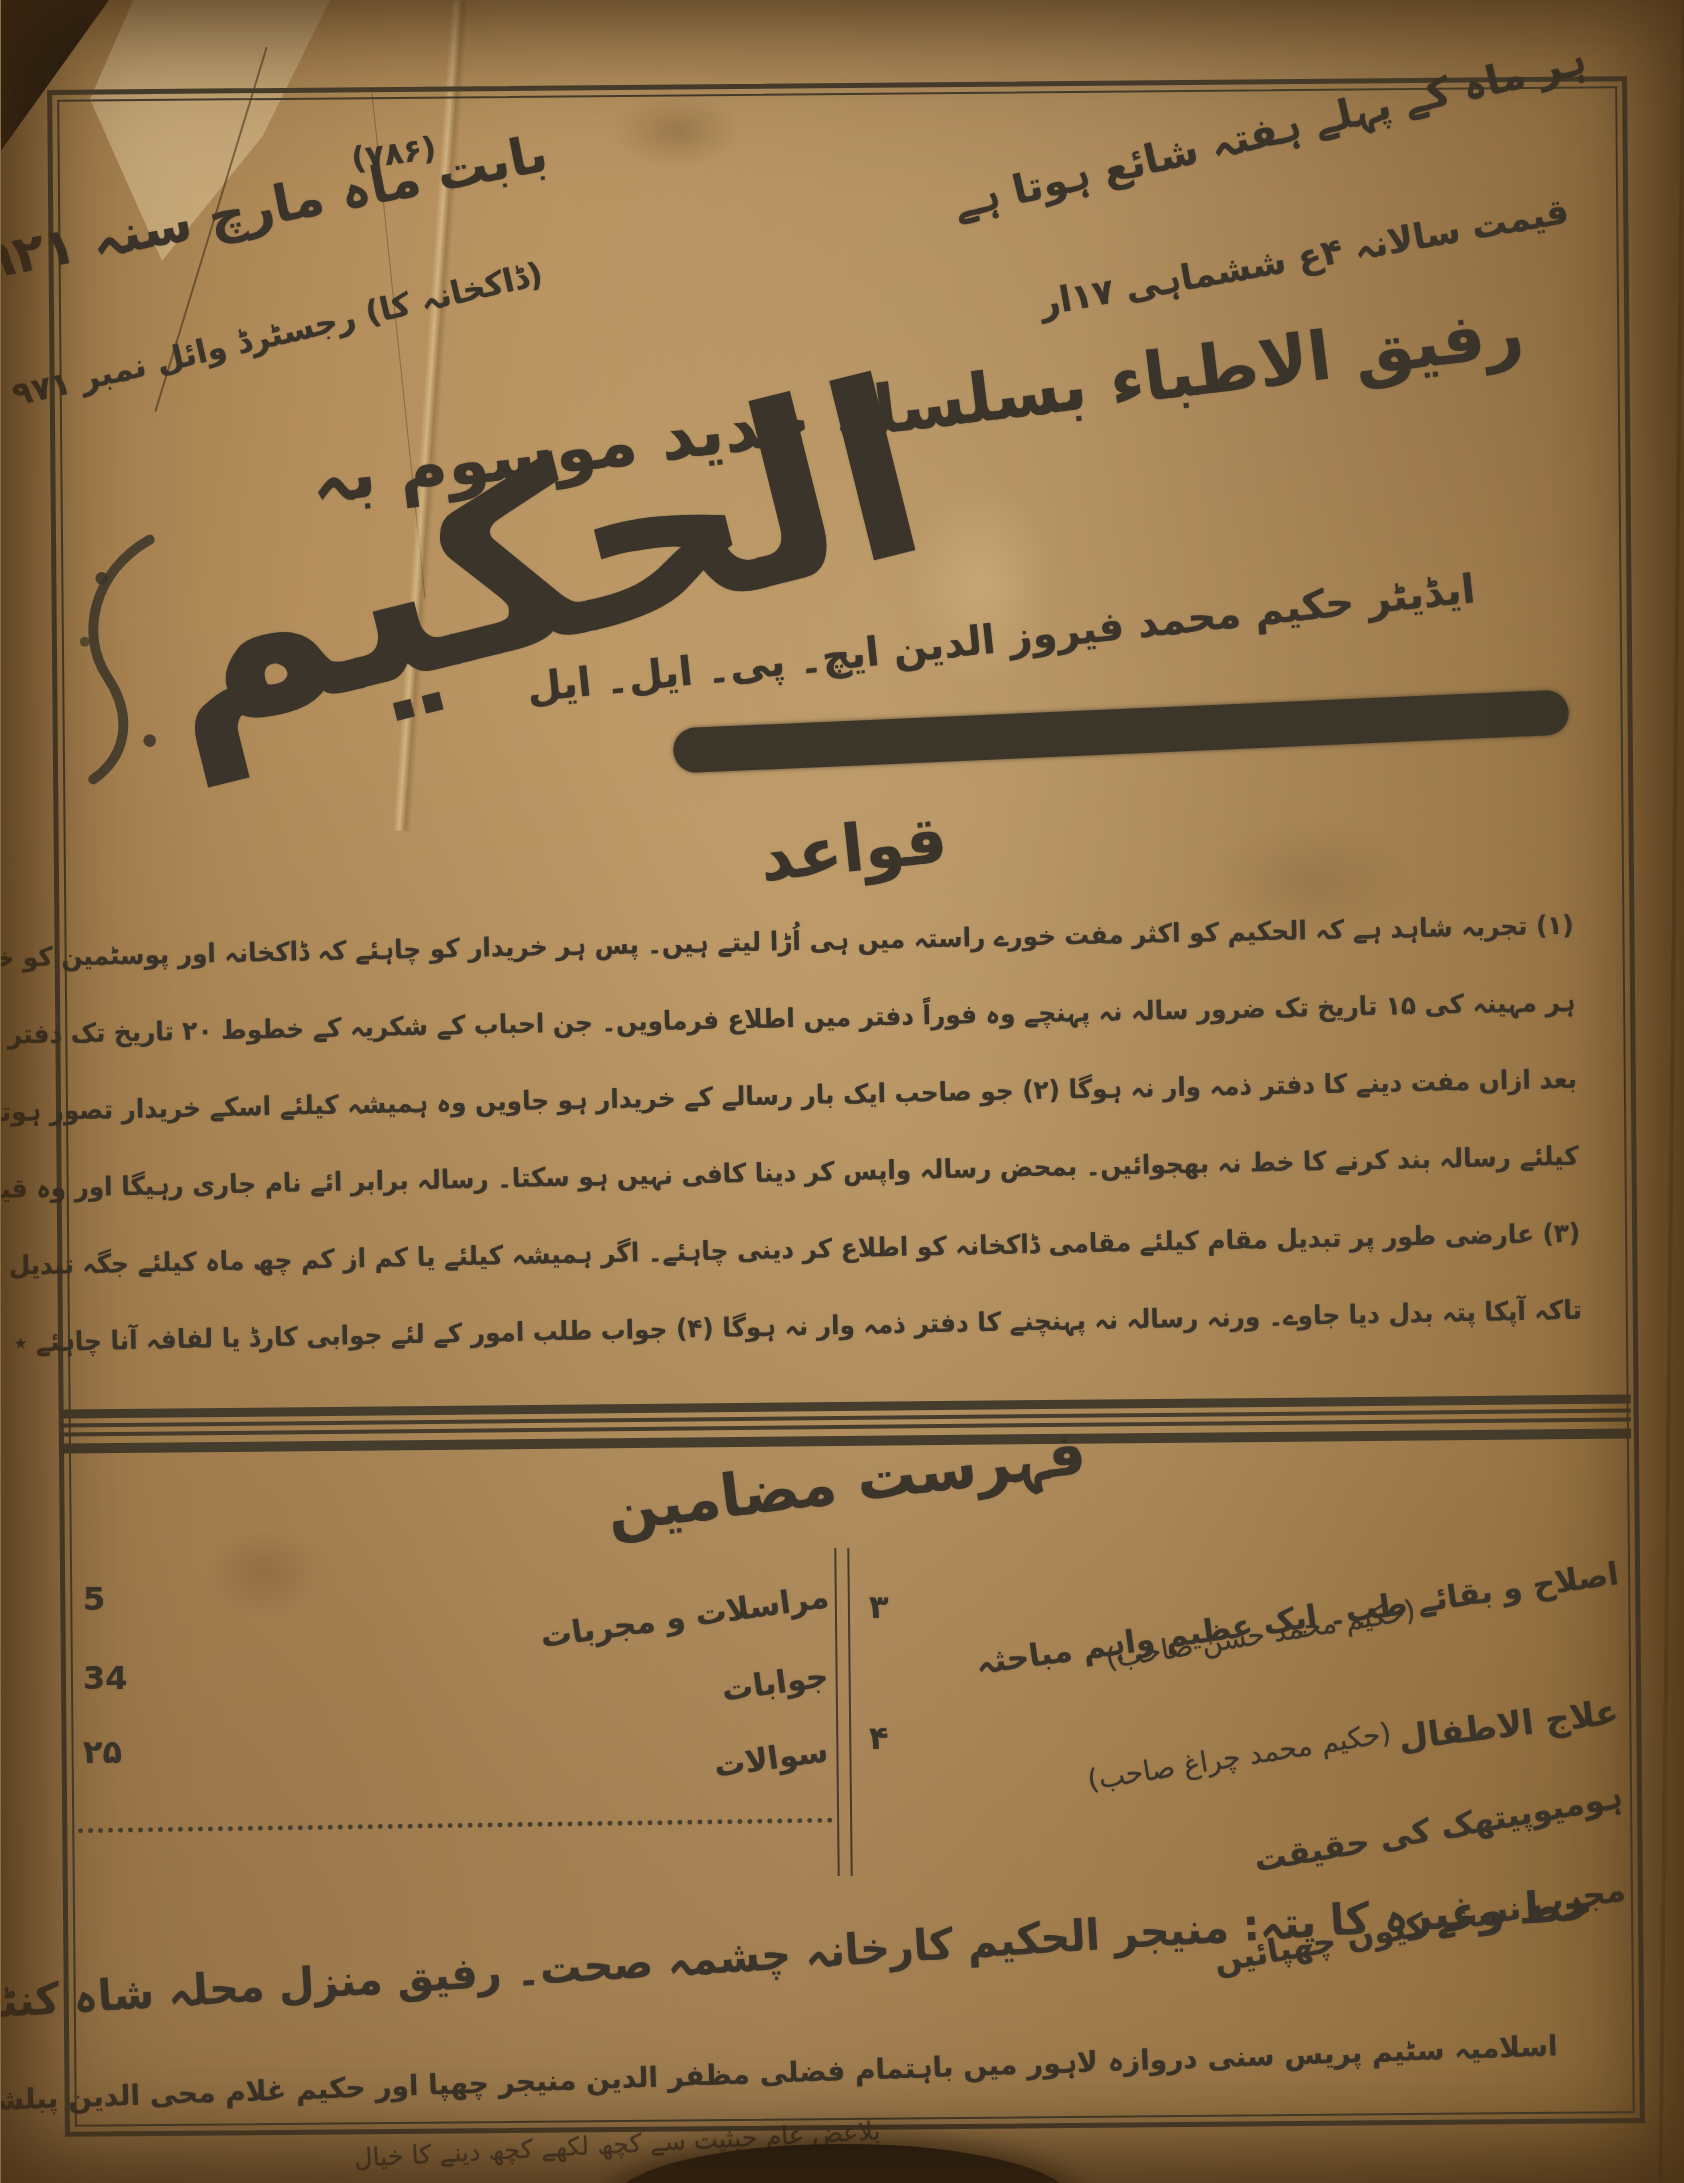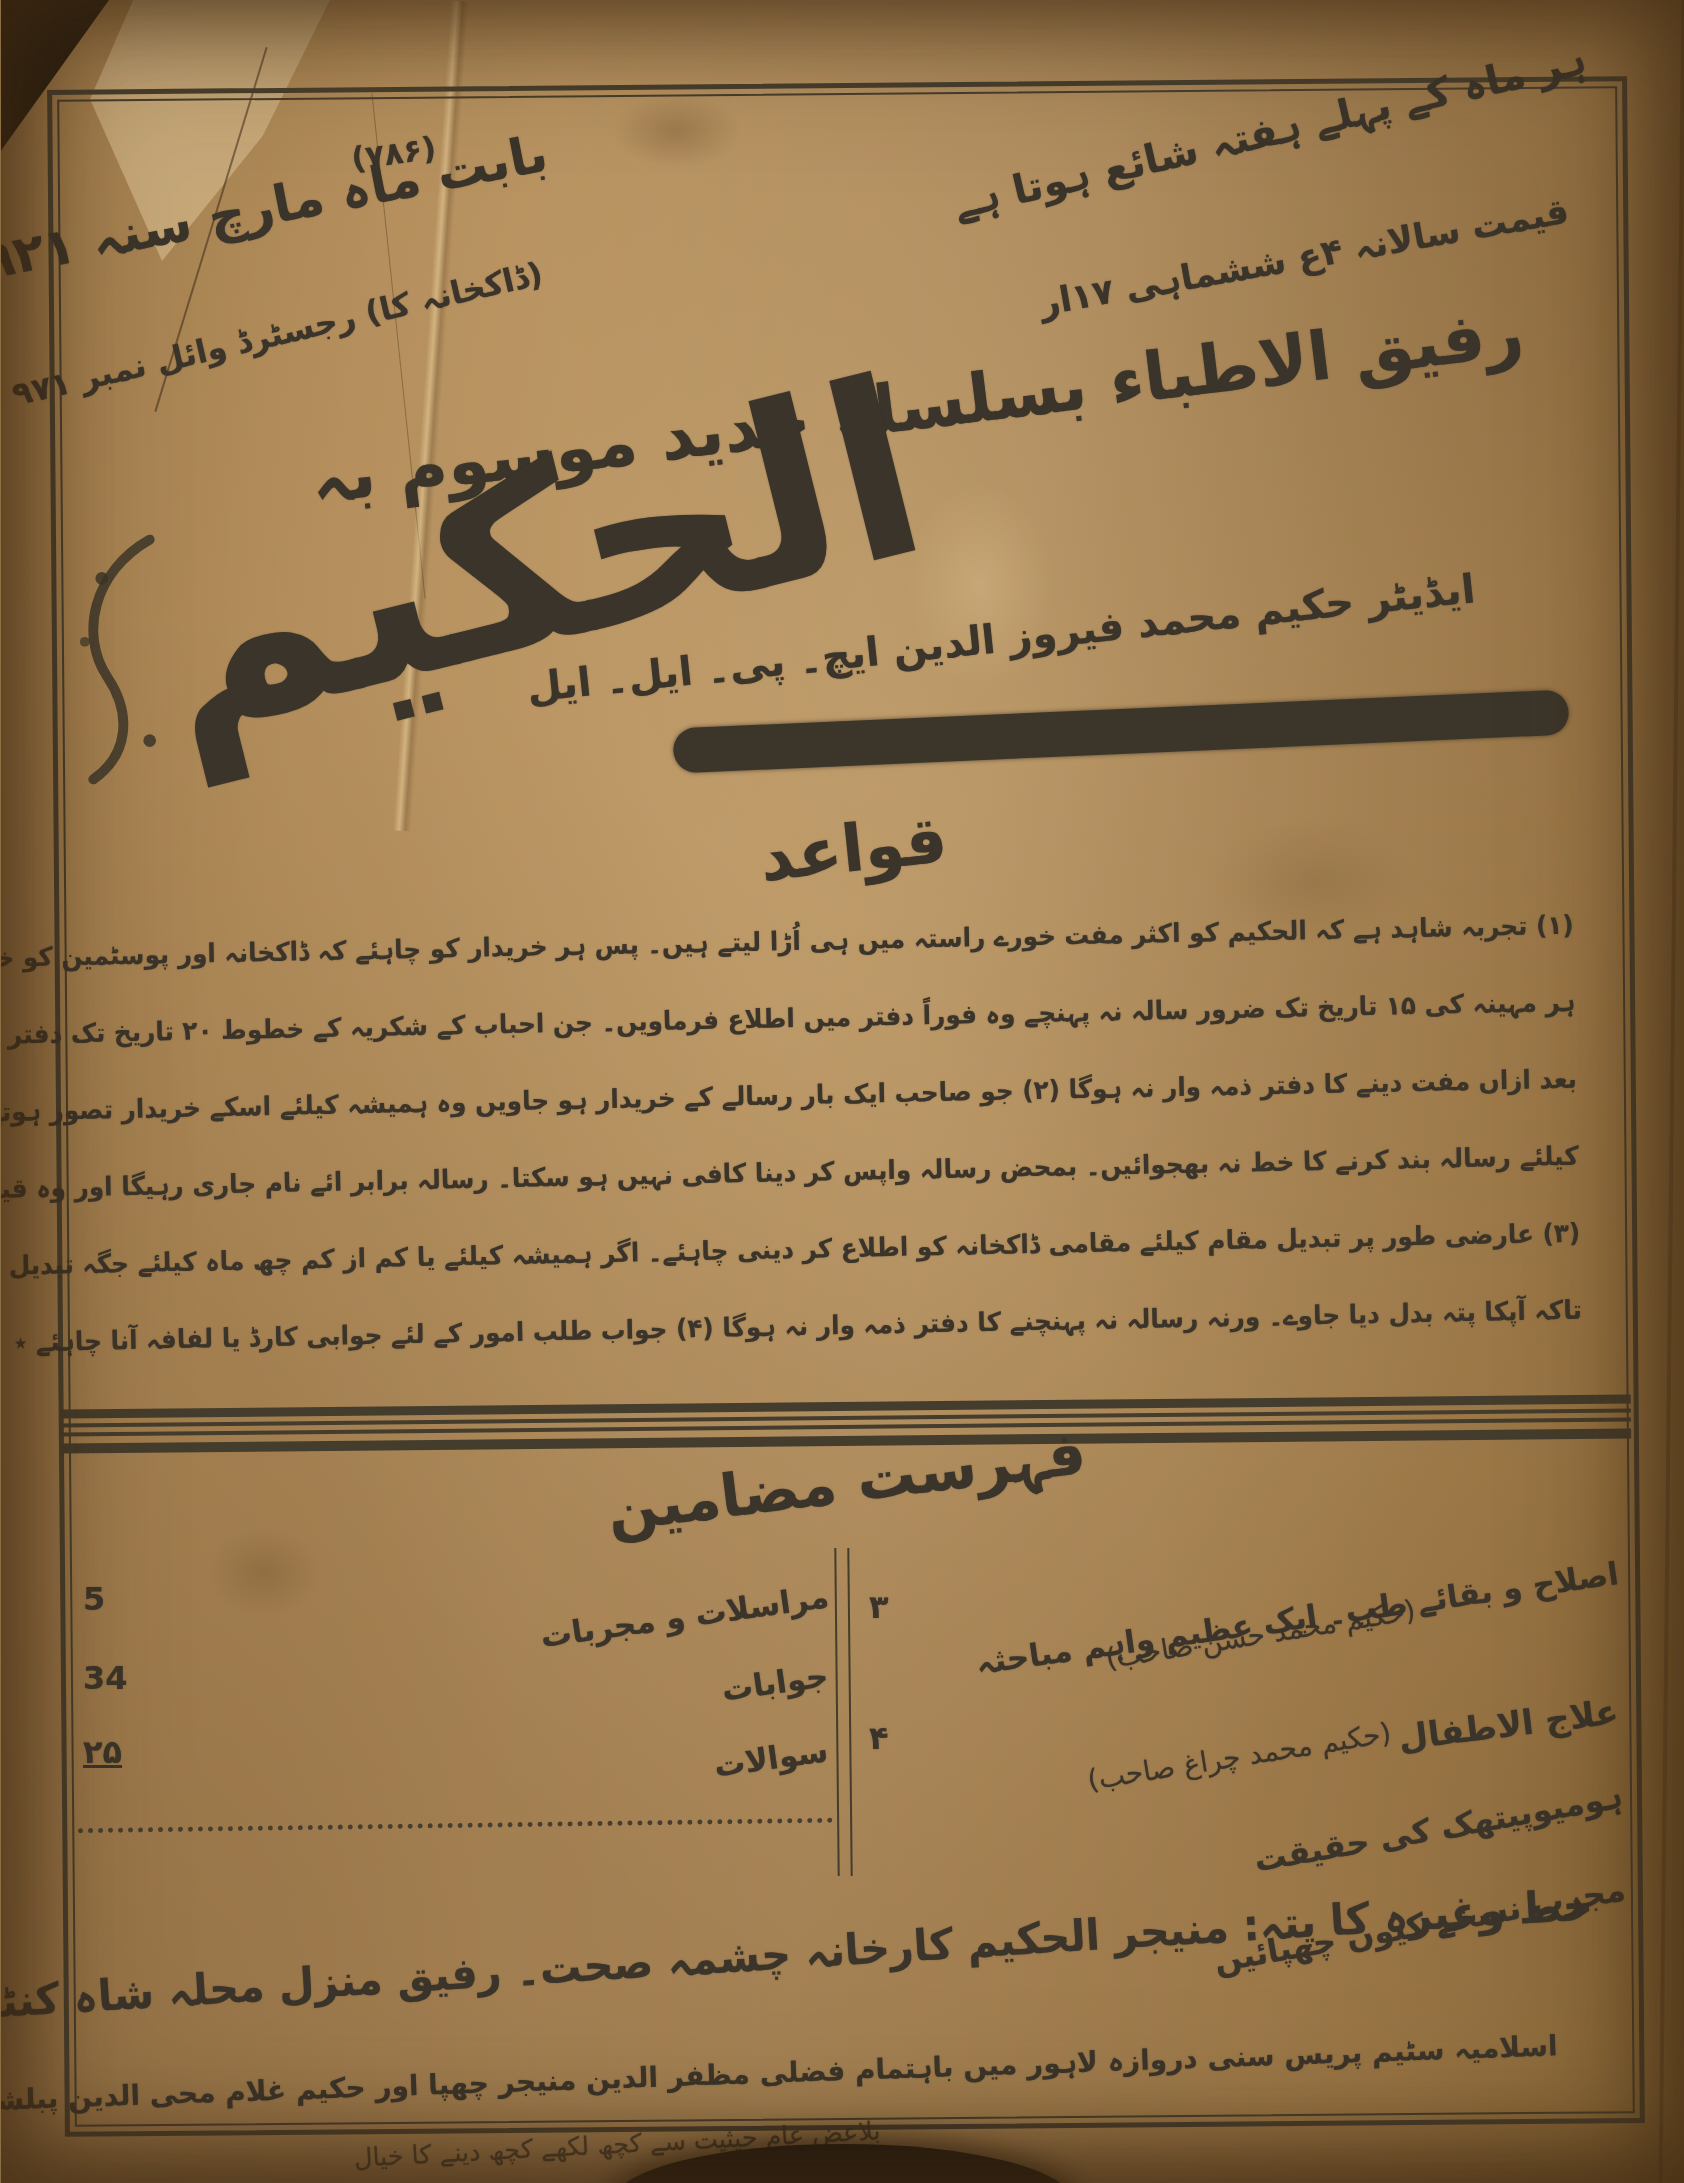--- a/index.html
+++ b/index.html
@@ -120,21 +120,21 @@
 
   <div class="abs ink b nowrap" style="right:60px;top:1870px;font-size:32px;transform:rotate(-10deg);transform-origin:right center;">مجرب نسخے کیوں چھپائیں</div>
 
   <div class="abs ink b nowrap" style="right:857px;top:1578px;font-size:31px;transform:rotate(-8deg);transform-origin:right center;">مراسلات و مجربات</div>
   <div class="abs ink b toc-num" style="left:83px;top:1580px;">5</div>
 
   <div class="abs ink b nowrap" style="right:857px;top:1657px;font-size:31px;transform:rotate(-8deg);transform-origin:right center;">جوابات</div>
   <div class="abs ink b toc-num" style="left:83px;top:1659px;">34</div>
 
   <div class="abs ink b nowrap" style="right:857px;top:1732px;font-size:31px;transform:rotate(-8deg);transform-origin:right center;">سوالات</div>
-  <div class="abs ink b toc-num" style="left:83px;top:1733px;text-decoration:underline;">۲۵</div>
+  <div class="abs ink b toc-num" style="left:83px;top:1733px;">۲۵</div>
 
   <div class="abs dotted"></div>
 
   <div class="abs ink b ctr nowrap" style="left:67px;top:1925px;width:1558px;font-size:43px;transform:rotate(-3.5deg) scaleX(.96);">خط وغیرہ کا پتہ: منیجر الحکیم کارخانہ چشمہ صحت۔ رفیق منزل محلہ شاہ کنٹھ نزد قلعہ گوجر سنگھ لاہور</div>
 
   <div class="abs ink b ctr nowrap" style="left:134px;top:2054px;width:1424px;font-size:28px;transform:rotate(-2deg);">اسلامیہ سٹیم پریس سنی دروازہ لاہور میں باہتمام فضلی مظفر الدین منیجر چھپا اور حکیم غلام محی الدین پبلشر نے شائع کیا</div>
 
   <div class="abs ink nowrap" style="left:49px;top:2137px;width:832px;font-size:25.4px;transform:rotate(-3deg);opacity:.85;">بلاعض عام حیثیت سے کچھ لکھے کچھ دینے کا خیال</div>
 
   <div class="abs blob"></div>

